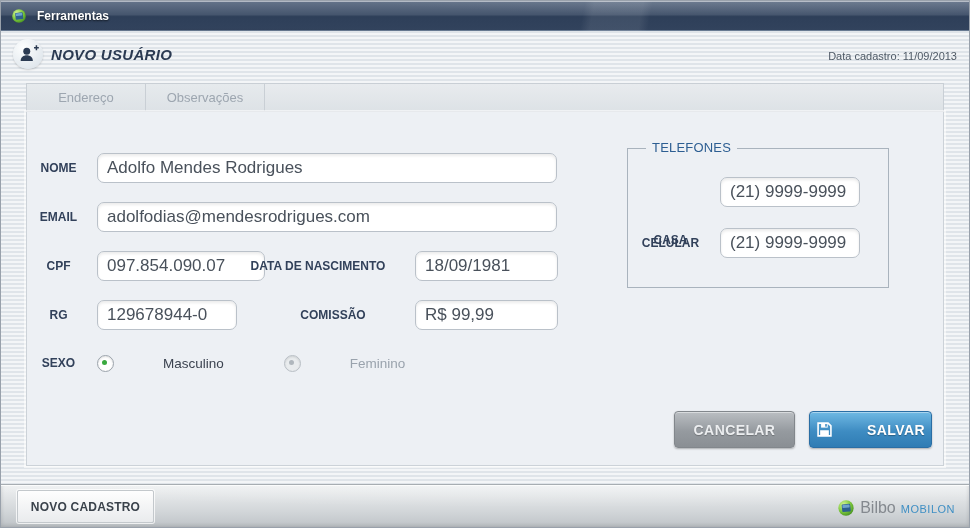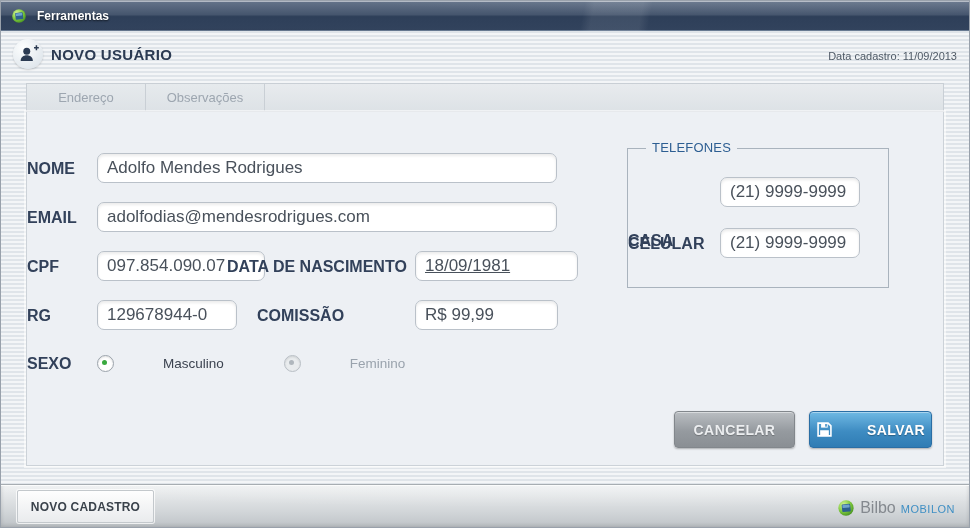--- a/index.html
+++ b/index.html
@@ -17,32 +17,32 @@
     radial-gradient(120% 150% at 20% 170%,rgba(0,0,0,.30),transparent 55%),
     radial-gradient(95% 170% at 84% -50%,rgba(255,255,255,.12),transparent 60%),
     linear-gradient(100deg,transparent 60%,rgba(255,255,255,.08) 61%,rgba(255,255,255,.08) 66%,transparent 67%);}
   .tb-icon{position:absolute;left:10px;top:7px;width:16px;height:16px;}
   .tb-title{position:absolute;left:36px;top:0;line-height:30px;color:#fff;font-size:12px;
     font-weight:bold;text-shadow:0 1px 2px rgba(0,0,0,.65);}
   
   .hdr-icon{position:absolute;left:12px;top:38px;width:30px;height:30px;border-radius:50%;
     background:radial-gradient(circle at 35% 30%,#fdfefe,#e3e9ee 70%,#d7dee5);
     box-shadow:0 1px 2px rgba(0,0,0,.18);display:flex;align-items:center;justify-content:center;}
-  .hdr-title{position:absolute;left:50px;top:45px;font-size:15px;font-weight:bold;color:#2b3a52;letter-spacing:.3px;}
+  .hdr-title{position:absolute;left:50px;top:45px;font-size:15px;font-weight:bold;color:#2b3a52;letter-spacing:.3px;font-style:italic;}
   .hdr-date{position:absolute;right:12px;top:49px;font-size:11px;color:#4f5a66;}
   
   .tabstrip{position:absolute;left:25px;top:82px;width:918px;height:29px;box-sizing:border-box;
     background:linear-gradient(#e8ebee,#dde2e6);border:1px solid #c9cfd5;display:flex;}
   .tab{width:118px;line-height:27px;text-align:center;font-size:13px;color:#9da6b0;
     border-right:1px solid #c9cfd5;background:linear-gradient(#e6eaed,#dde2e6);cursor:pointer;}
   .tab.active{background:#fafbfc;color:#1e5c94;}
   
   .panel{position:absolute;left:25px;top:111px;width:918px;height:354px;box-sizing:border-box;
     background:#edf0f4;border:1px solid #ccd2d8;border-top:none;box-shadow:0 0 0 2px rgba(255,255,255,.55);}
-  .flabel{position:absolute;font-size:16px;font-weight:bold;color:#32415a;text-align:left;line-height:15px;}
+  .flabel{position:absolute;font-size:12px;font-weight:bold;color:#32415a;text-align:center;line-height:15px;}
   .finput{position:absolute;height:30px;border:1px solid #bac1c9;background:#fff;box-sizing:border-box;
     box-shadow:inset 0 2px 3px rgba(0,0,0,.08);font-size:17px;color:#49515b;padding:0 9px;
     font-family:inherit;border-radius:7px;}
   
   .sexo-row{position:absolute;left:70px;top:240px;height:22px;display:flex;align-items:center;gap:44px;}
   .radio{width:15px;height:15px;border-radius:50%;border:1px solid #9ba3ab;background:#fff;
     position:relative;display:inline-block;box-shadow:inset 0 1px 2px rgba(0,0,0,.12);cursor:pointer;}
   .radio::after{content:"";position:absolute;left:4px;top:4px;width:5px;height:5px;border-radius:50%;}
   .radio.sel::after{background:#3aa93f;}
   .radio.dis{background:#e9ecee;border-color:#b9bfc5;}
@@ -118,21 +118,21 @@
     <label class="flabel" style="left:0;width:63px;top:49px;">NOME</label>
     <input class="finput" style="left: 70px; top: 41px; width: 460px;" value="Adolfo Mendes Rodrigues">
 
     <label class="flabel" style="left:0;width:63px;top:98px;">EMAIL</label>
     <input class="finput" style="left: 70px; top: 90px; width: 460px;" value="adolfodias@mendesrodrigues.com">
 
     <label class="flabel" style="left:0;width:63px;top:147px;">CPF</label>
     <input class="finput" style="left: 70px; top: 139px; width: 168px;" value="097.854.090.07">
 
     <label class="flabel" style="left:200px;width:182px;top:147px;">DATA DE NASCIMENTO</label>
-    <input class="finput" style="left: 388px; top: 139px; width: 163px; text-decoration: underline;" value="18/09/1981">
+    <input class="finput" style="left: 388px; top: 139px; width: 143px;" value="18/09/1981">
 
     <label class="flabel" style="left:0;width:63px;top:196px;">RG</label>
     <input class="finput" style="left: 70px; top: 188px; width: 140px;" value="129678944-0">
 
     <label class="flabel" style="left:230px;width:152px;top:196px;">COMISSÃO</label>
     <input class="finput" style="left: 388px; top: 188px; width: 143px;" value="R$ 99,99">
 
     <label class="flabel" style="left:0;width:63px;top:244px;">SEXO</label>
     <div class="sexo-row">
       <span class="radio sel"></span>

